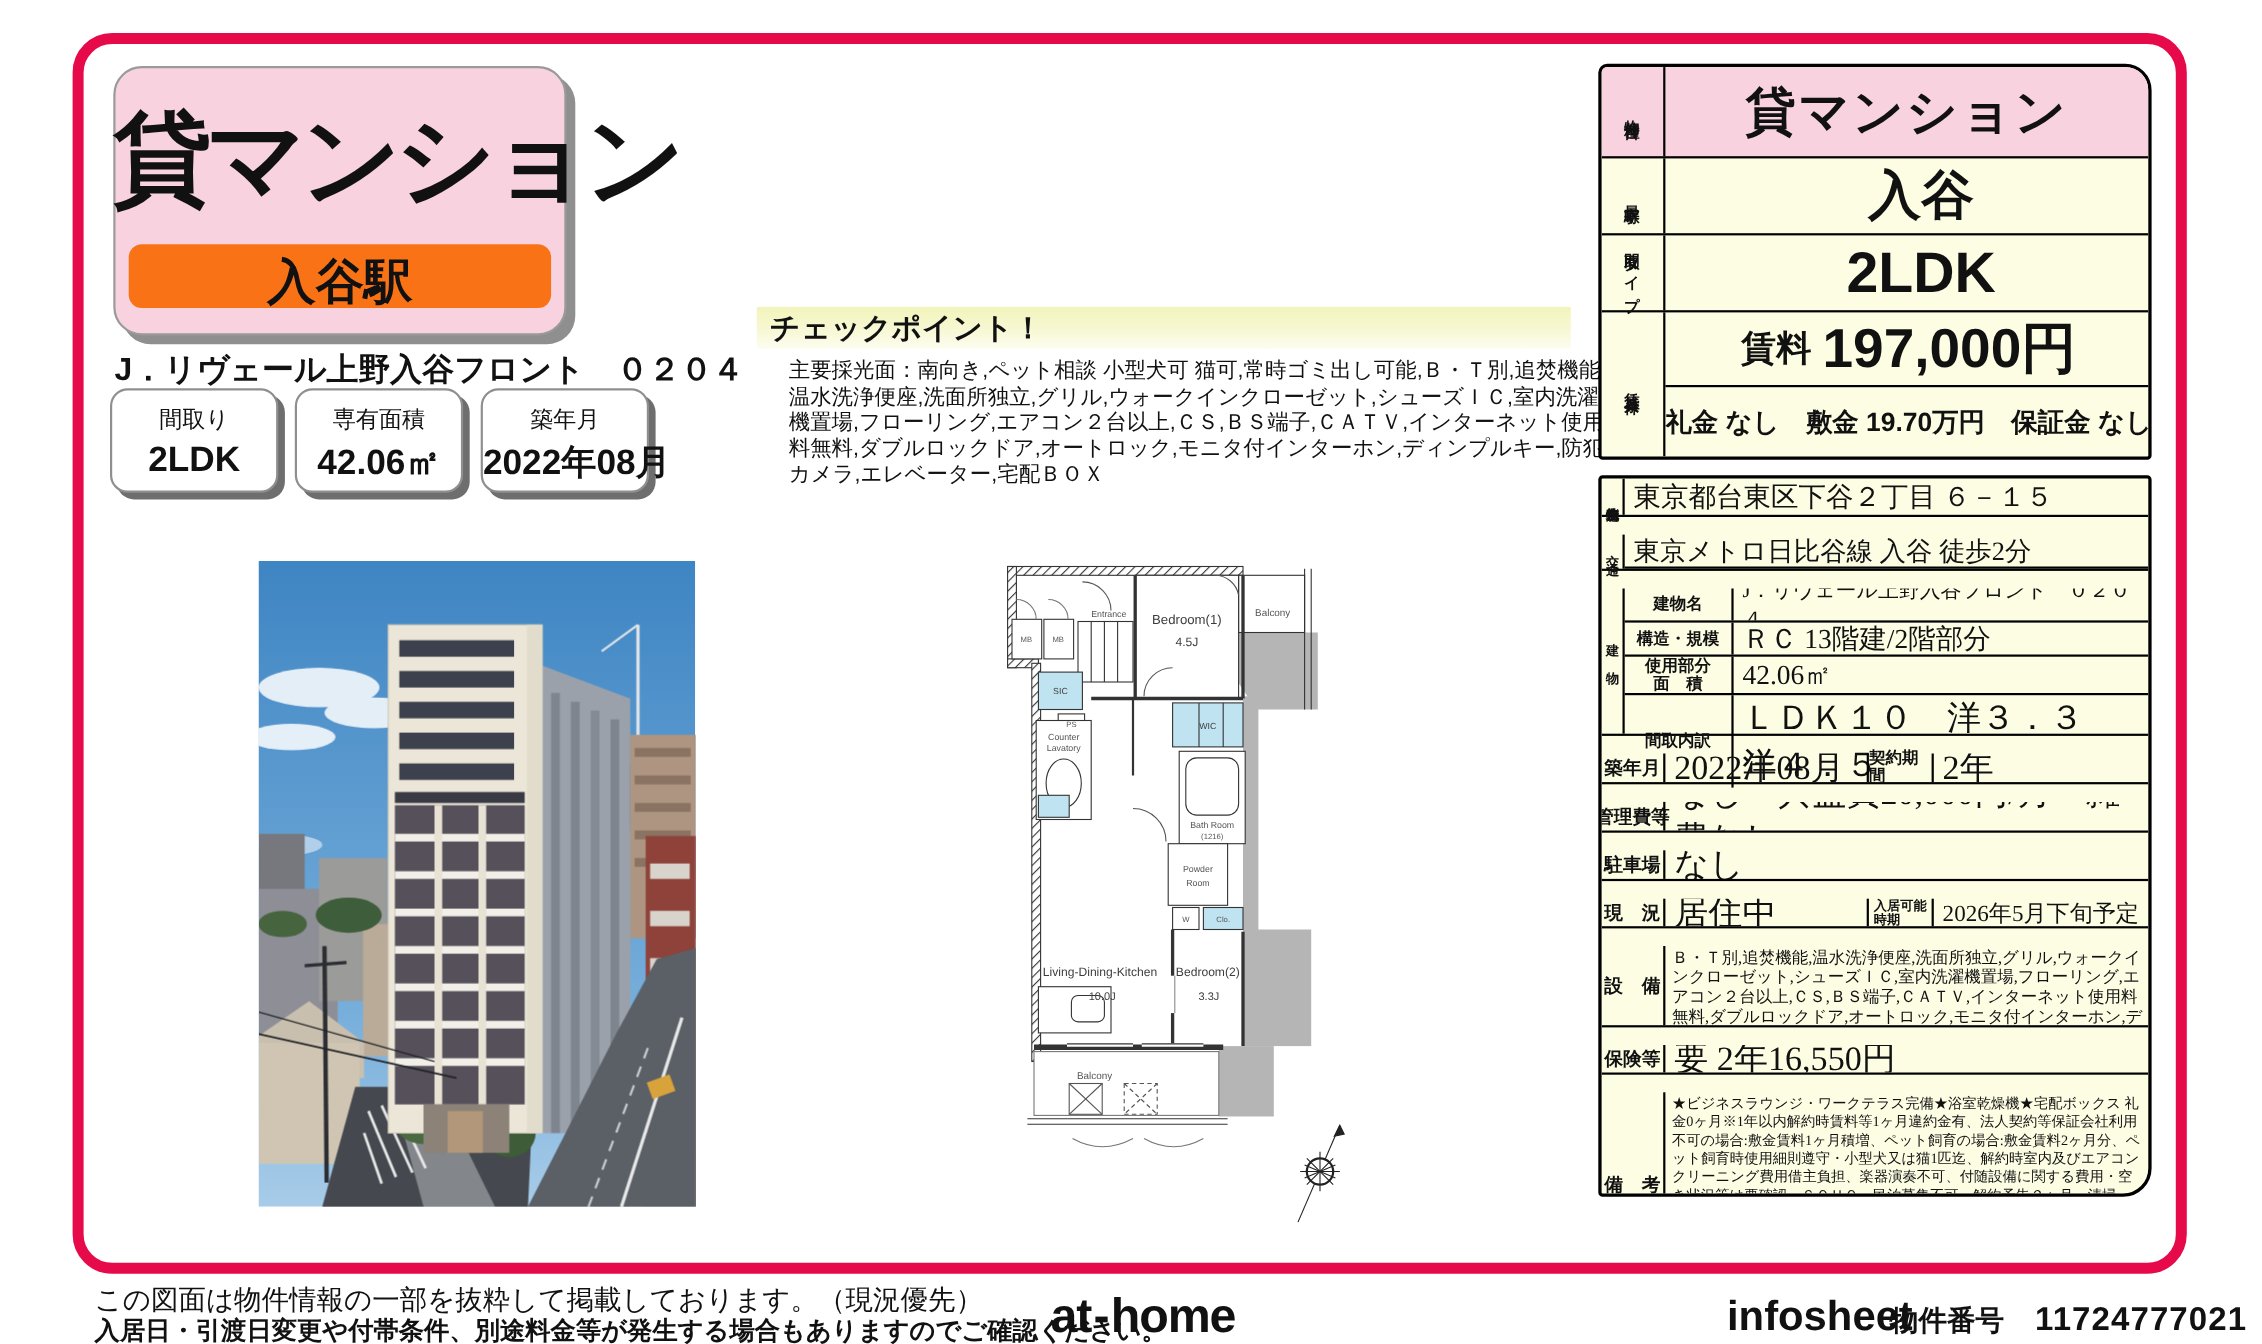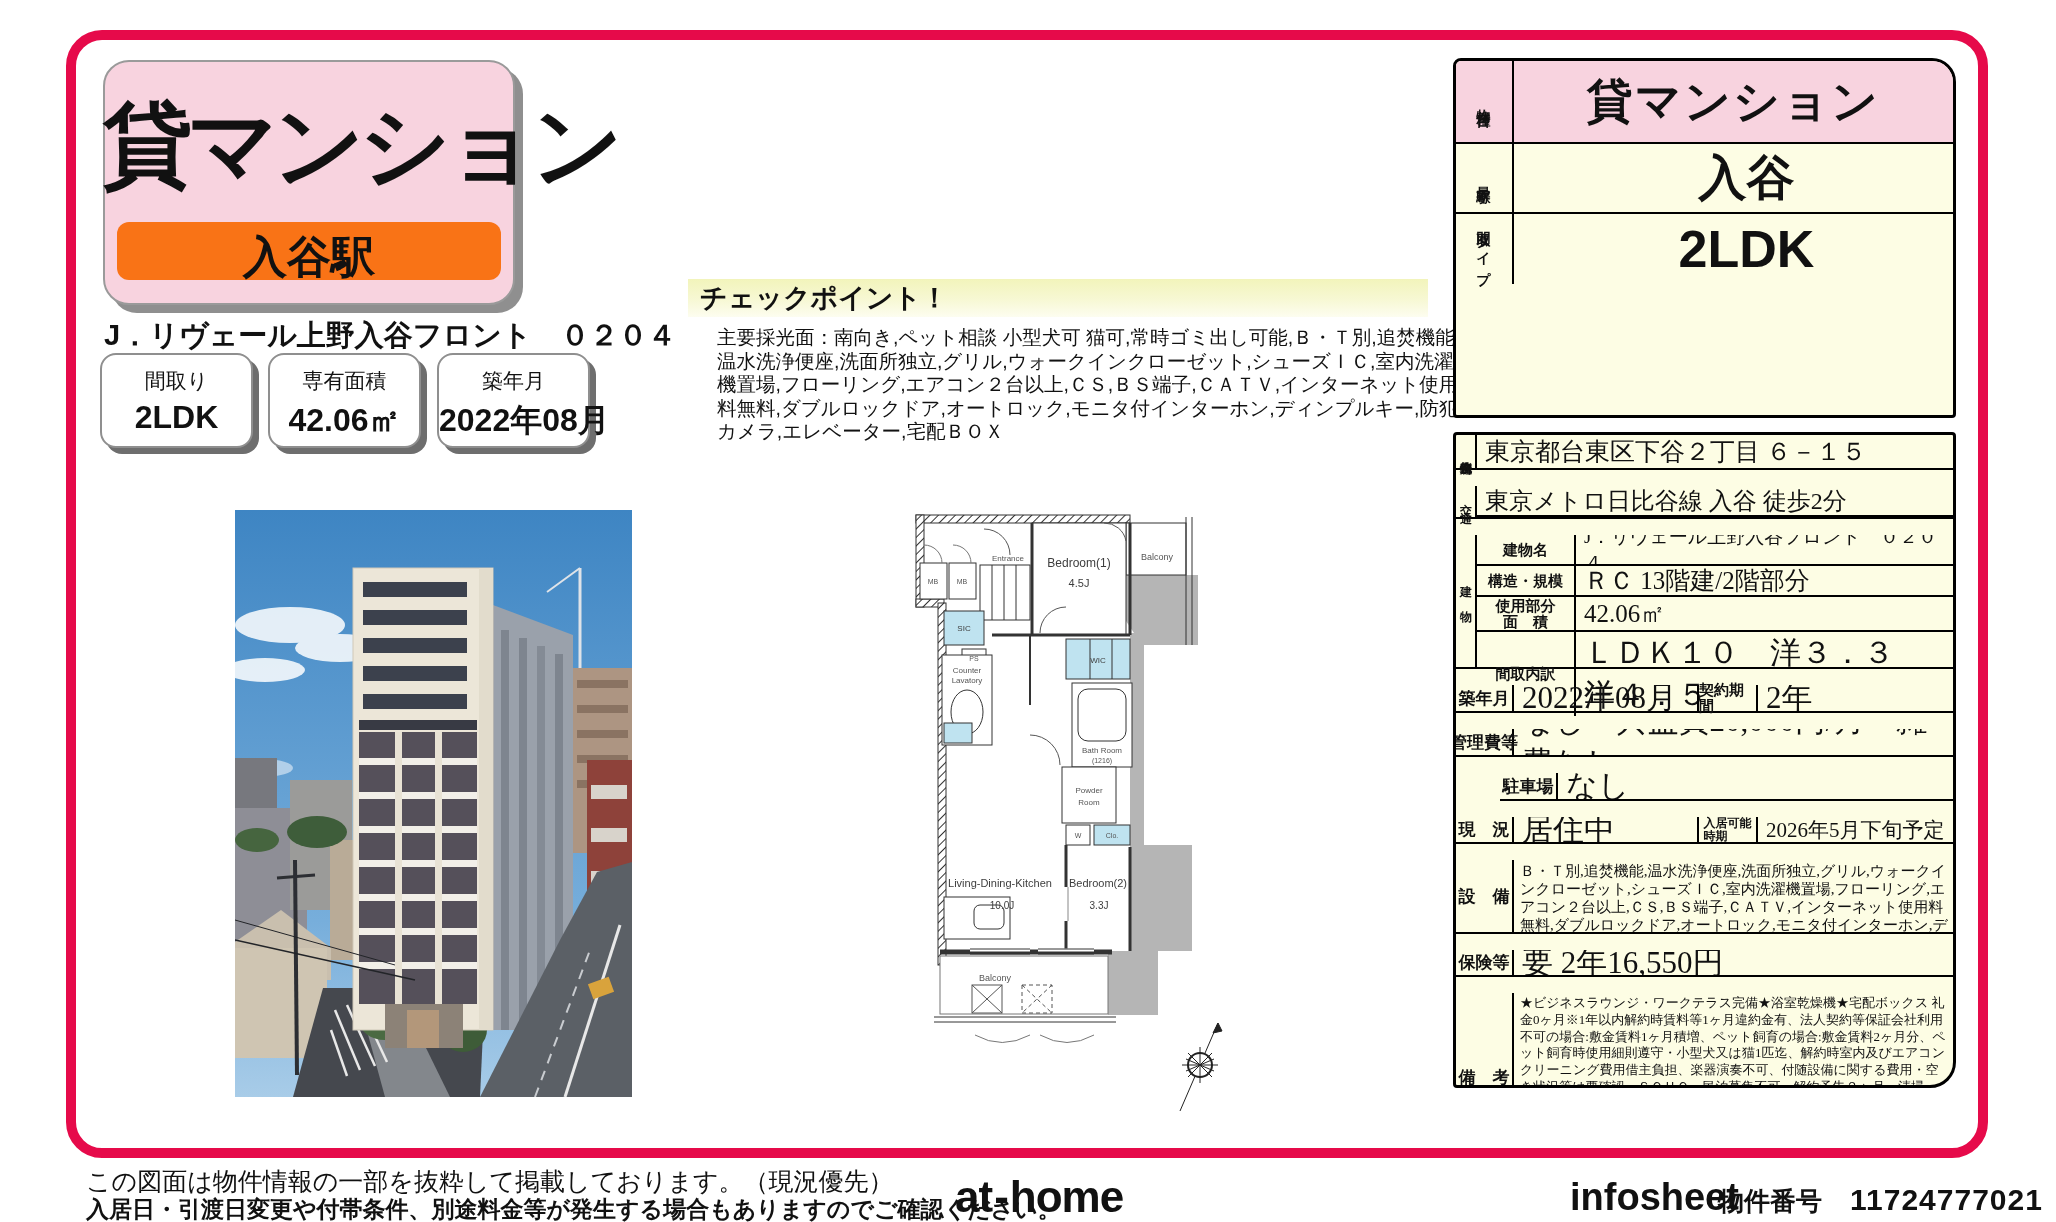--- a/index.html
+++ b/index.html
@@ -370,20 +370,32 @@
     <div class="cell-c t1-type">貸マンション</div>
   </div>
   <div class="band h70">
     <div class="vlab">最寄駅</div>
     <div class="cell-c t1-station">入谷</div>
   </div>
   <div class="band h70">
     <div class="vlab">間取タイプ</div>
     <div class="cell-c t1-layout">2LDK</div>
   </div>
+  <div class="band" style="flex:1;border-bottom:none;">
+    <div class="vlab">賃貸条件</div>
+    <div class="t1-conds">
+      <div class="r1">
+        <span class="t1-rent-word">賃料</span>
+        <span class="t1-rent">197,000円</span>
+      </div>
+      <div class="r2">
+        <span class="t1-terms">礼金 なし　敷金 19.70万円　保証金 なし</span>
+      </div>
+    </div>
+  </div>
 </div>
 
 <div class="abs tbl tbl2">
   <div class="band" style="height:85px;">
     <div class="nlab">物件所在地</div>
     <div class="val serif-26">東京都台東区下谷２丁目 ６－１５</div>
   </div>
   <div class="band" style="height:63px;">
     <div class="nlab" style="letter-spacing:8px;">交通</div>
     <div class="sub">
@@ -421,21 +433,21 @@
   <div class="band" style="height:28px;">
     <div class="hlab">築年月</div>
     <div class="val serif-24" style="flex:0 0 183px;">2022年08月</div>
     <div class="midlab">契約期間</div>
     <div class="val serif-24">2年</div>
   </div>
   <div class="band" style="height:28px;">
     <div class="hlab">管理費等</div>
     <div class="val serif-24">なし　共益費20,000円/月　雑費なし</div>
   </div>
-  <div class="band" style="height:28px;margin-left:44px;">
+  <div class="band" style="height:28px;">
     <div class="hlab">駐車場</div>
     <div class="val serif-24">なし</div>
   </div>
   <div class="band" style="height:27px;">
     <div class="hlab">現　況</div>
     <div class="val serif-24" style="flex:0 0 183px;">居住中</div>
     <div class="midlab" style="font-size:12px;line-height:13px;">
       <span><span>入居可能</span><br><span>時期</span></span>
     </div>
     <div class="val serif-24" style="font-size:21px;">2026年5月下旬予定</div>

